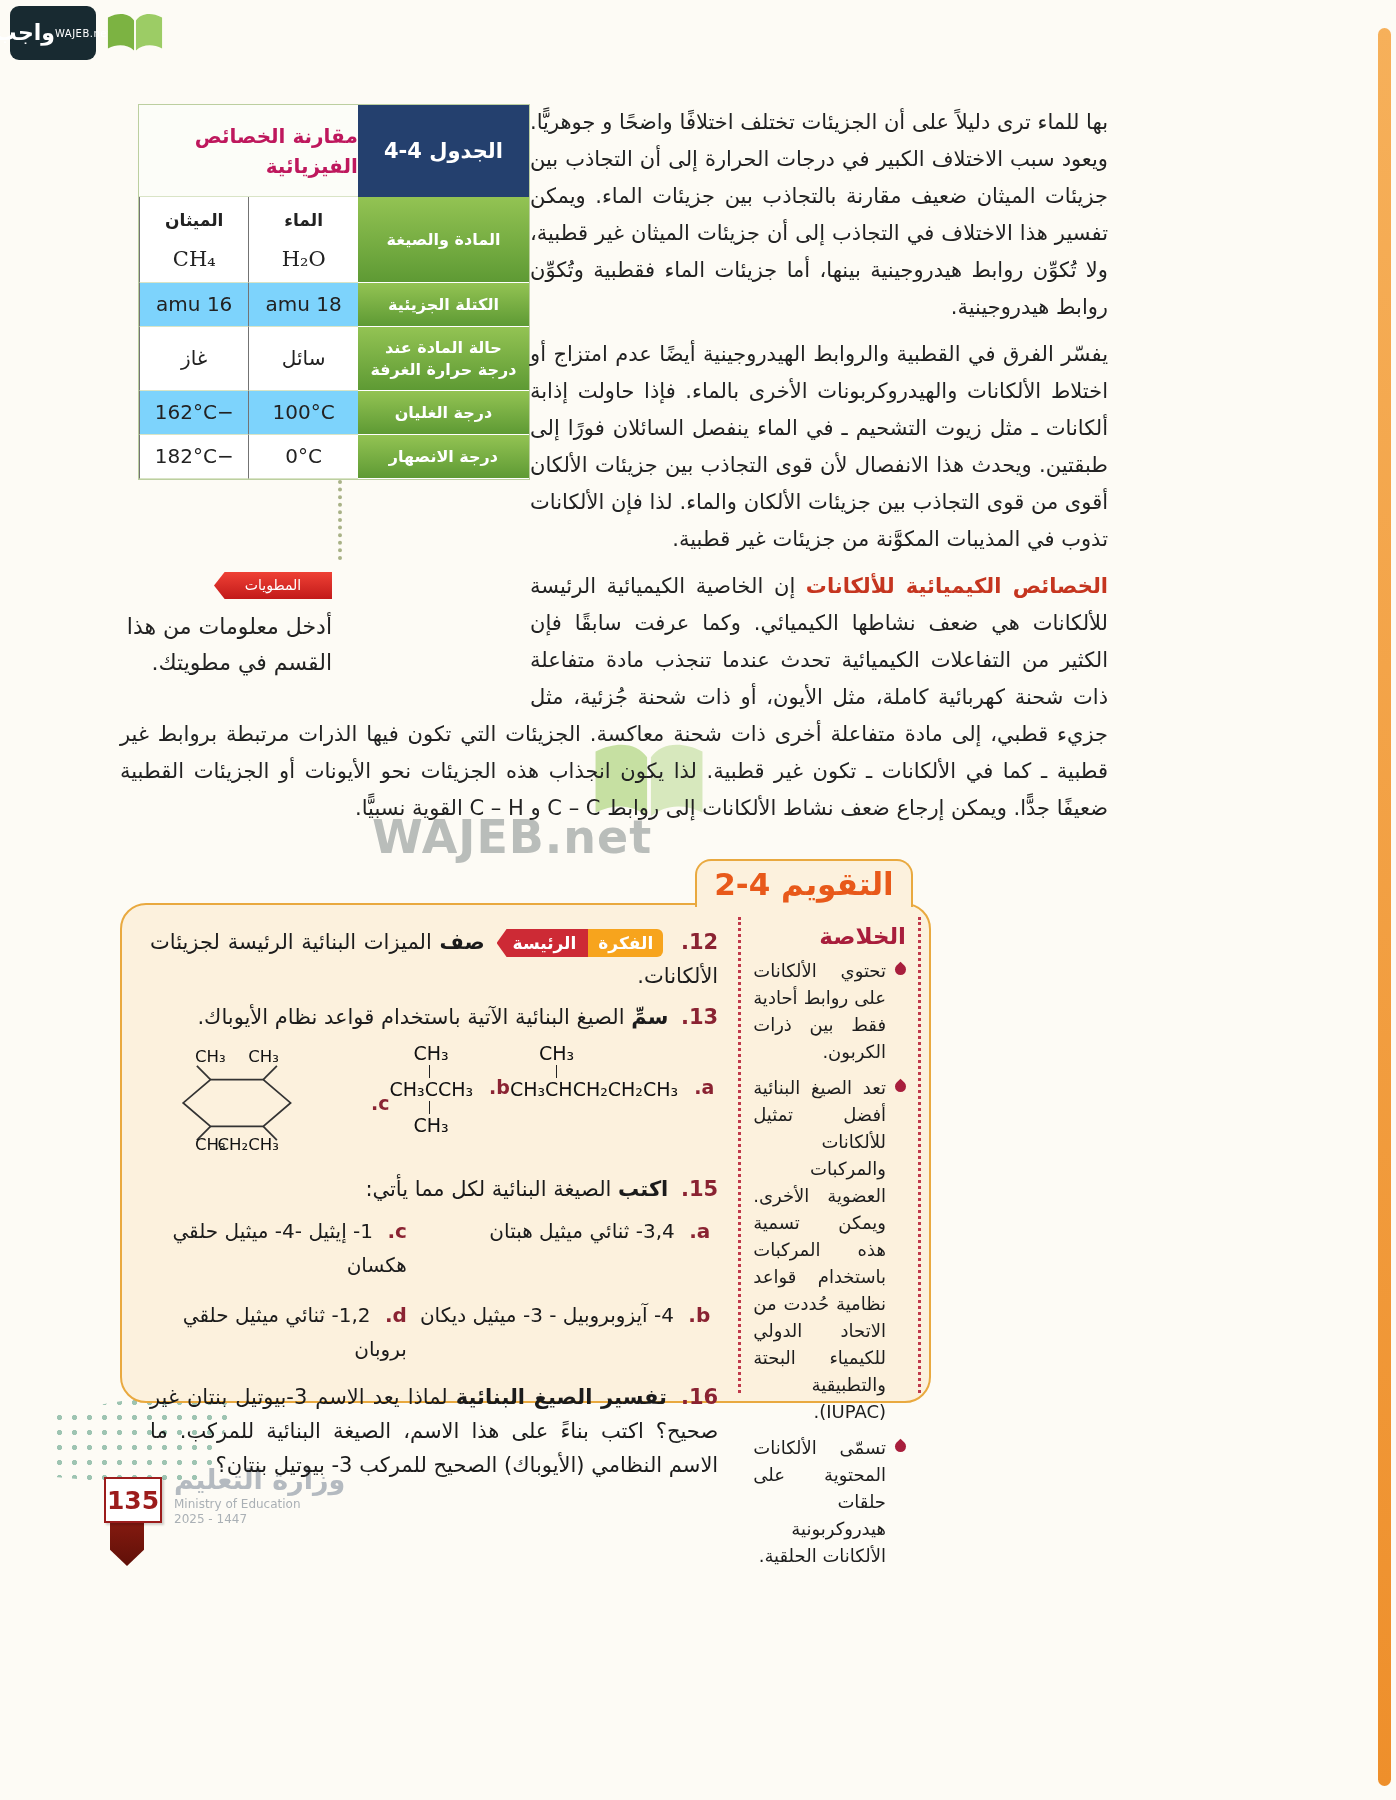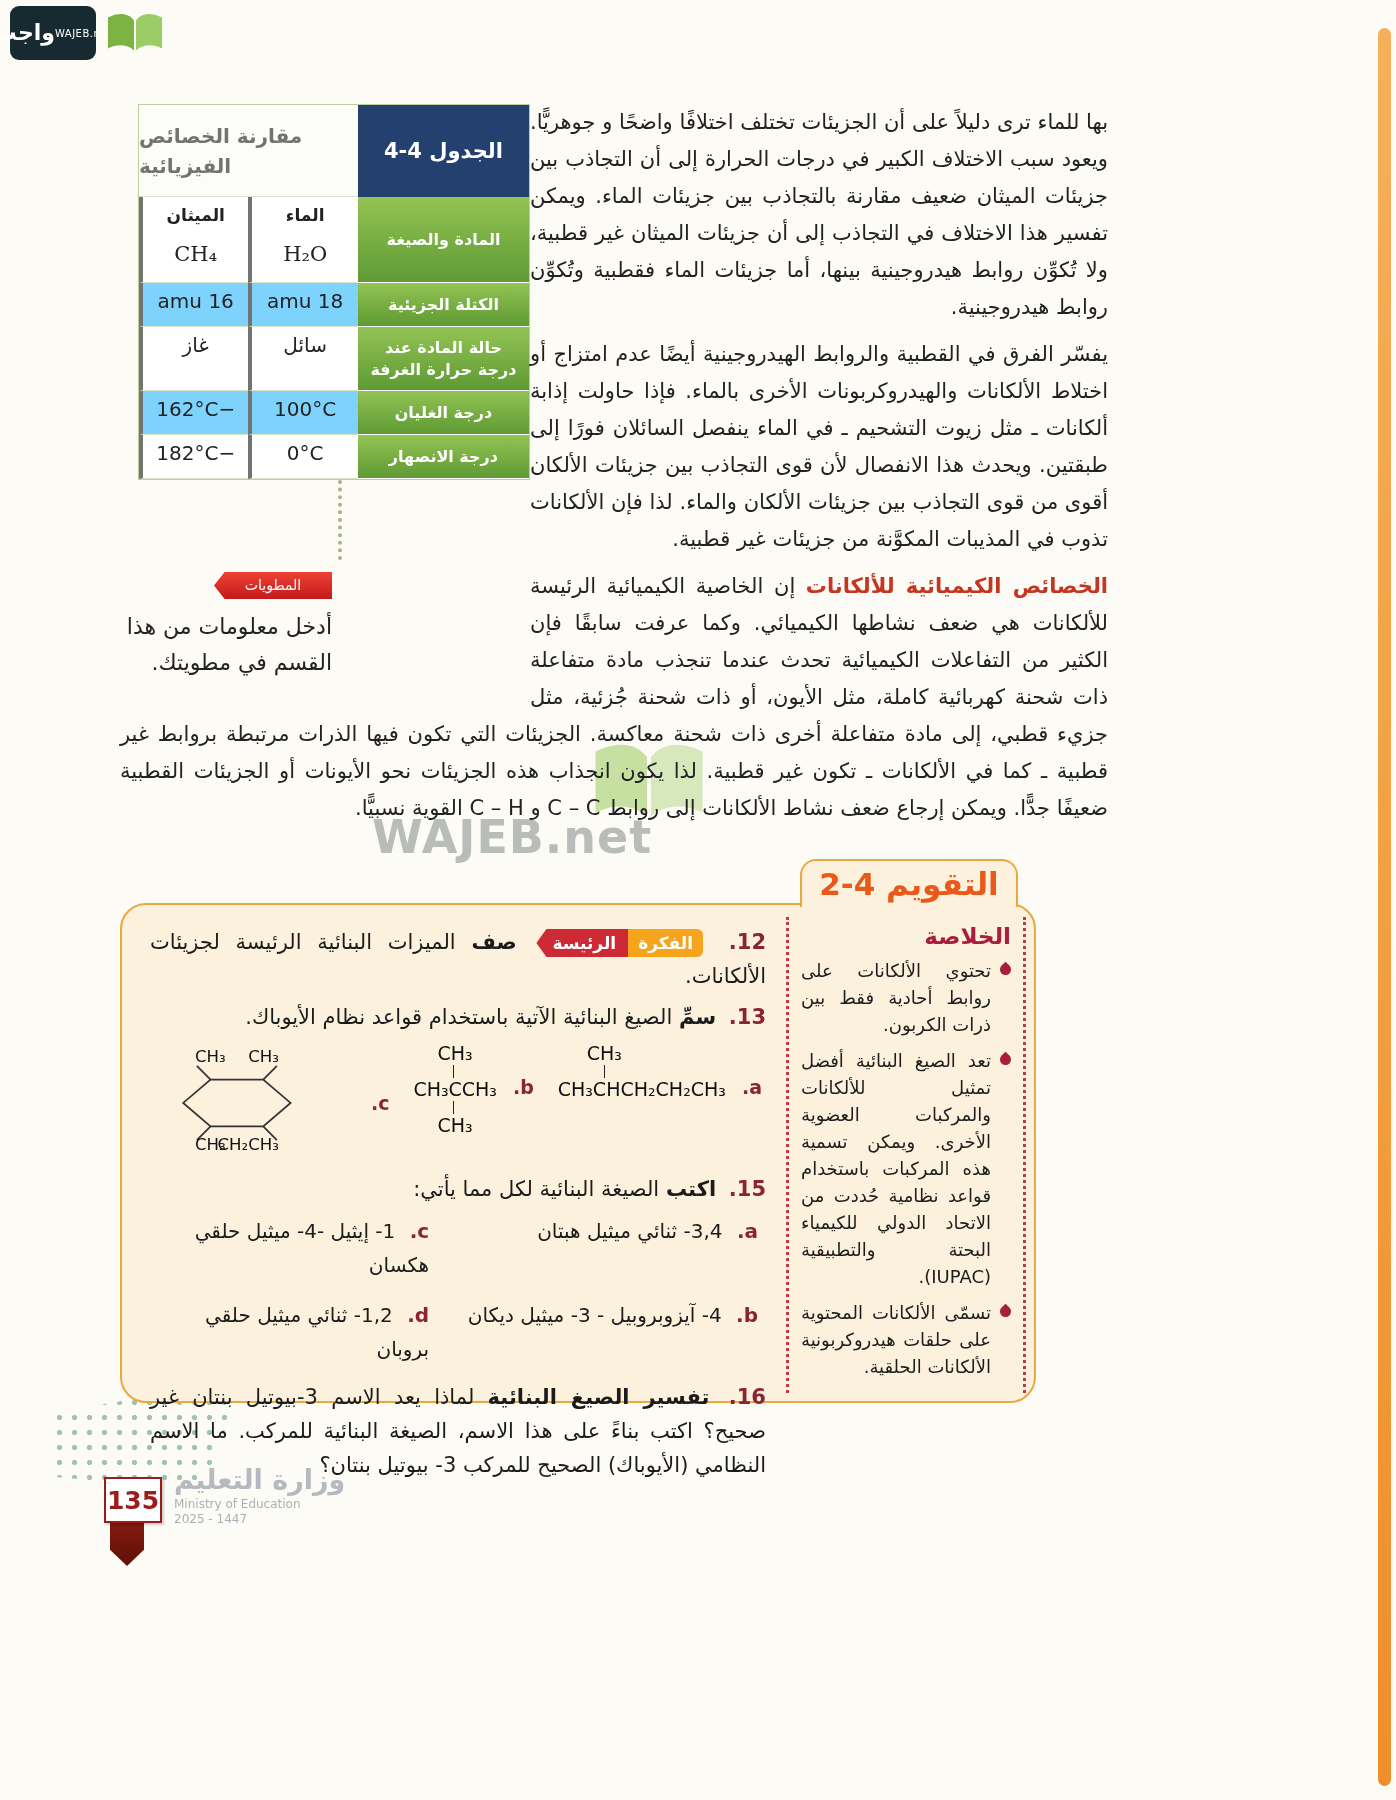--- a/index.html
+++ b/index.html
@@ -28,25 +28,25 @@
   .float-col { float:left; width:410px; }
   .props-table { width:392px; border:1px solid #bccfa0; background:#fff; direction:rtl; }
   .pt-row { display:flex; }
   .pt-label, .pt-tab { width:172px; display:flex; align-items:center; justify-content:center;
                        text-align:center; }
   .pt-tab { background:#24406e; color:#fff; font-size:21px; font-weight:bold; }
   .pt-label { background:linear-gradient(180deg,#93c353,#5e9a34); color:#fff;
               font-weight:bold; font-size:16px; line-height:22px; padding:0 6px;
               border-bottom:1px solid #fff; }
   .pt-data { width:110px; display:flex; flex-direction:column; align-items:center;
-             border-left:4px solid #737373; border-bottom:1px solid #d9e4c6;
+             justify-content:center; border-left:1px solid #737373; border-bottom:1px solid #d9e4c6;
              font-size:20px; }
-  .pt-title { width:220px; background:#fcfdf8; color:#737373; font-weight:bold; font-size:20px;
+  .pt-title { width:220px; background:#fcfdf8; color:#be185d; font-weight:bold; font-size:20px;
               line-height:30px; display:flex; align-items:center; justify-content:center;
-              text-align:left; border-left:none; }
+              text-align:right; border-left:none; }
   .r-head { height:92px; } .r0 { height:86px; } .r1 { height:44px; }
   .r2 { height:64px; } .r3 { height:44px; } .r4 { height:44px; }
   .r1 .pt-data, .r3 .pt-data { background:#7dd3fc; }
   .sub-name { font-weight:bold; font-size:17px; }
   .sub-formula { font-family:"DejaVu Serif", serif; font-size:21px; margin-top:2px; }
 
   .dotted-tail { width:0; height:80px; border-left:4px dotted #a9b287; margin-right:188px; }
 
   
   .foldable { width:212px; margin-right:198px; margin-top:12px; }
@@ -58,21 +58,21 @@
   .body-para { margin-bottom:10px; }
   .red-lead { color:#c5351f; font-weight:bold; }
 
   
   .watermark { position:absolute; left:372px; top:740px; z-index:1; opacity:.6;
                direction:ltr; width:380px; }
   .wm-book { width:118px; height:84px; margin-left:218px; display:block; }
   .wm-text { font-size:46px; font-weight:bold; color:#8d9494; letter-spacing:1px; margin-top:-14px; }
 
   
-  .assessment { position:absolute; left:120px; top:903px; width:916px; height:500px;
+  .assessment { position:absolute; left:120px; top:903px; width:811px; height:500px;
                 background:#fcf1dd; border:2px solid #e9a93f; border-radius:26px; z-index:2; }
   .assessment-tab { position:absolute; top:-46px; right:16px; width:218px; height:48px;
                     background:#fcf1dd; border:2px solid #e9a93f; border-bottom:none;
                     border-radius:16px 16px 0 0; display:flex; align-items:center; justify-content:center; }
   .assessment-tab::after { content:""; position:absolute; left:0; right:0; bottom:-4px;
                            height:6px; background:#fcf1dd; }
   .assessment-title { color:#e8591a; font-size:31px; font-weight:bold; }
   .assessment-body { display:flex; height:100%; padding:12px 8px 8px 12px; direction:rtl; }
 
   .summary { width:240px; padding:6px 12px 0 12px;

